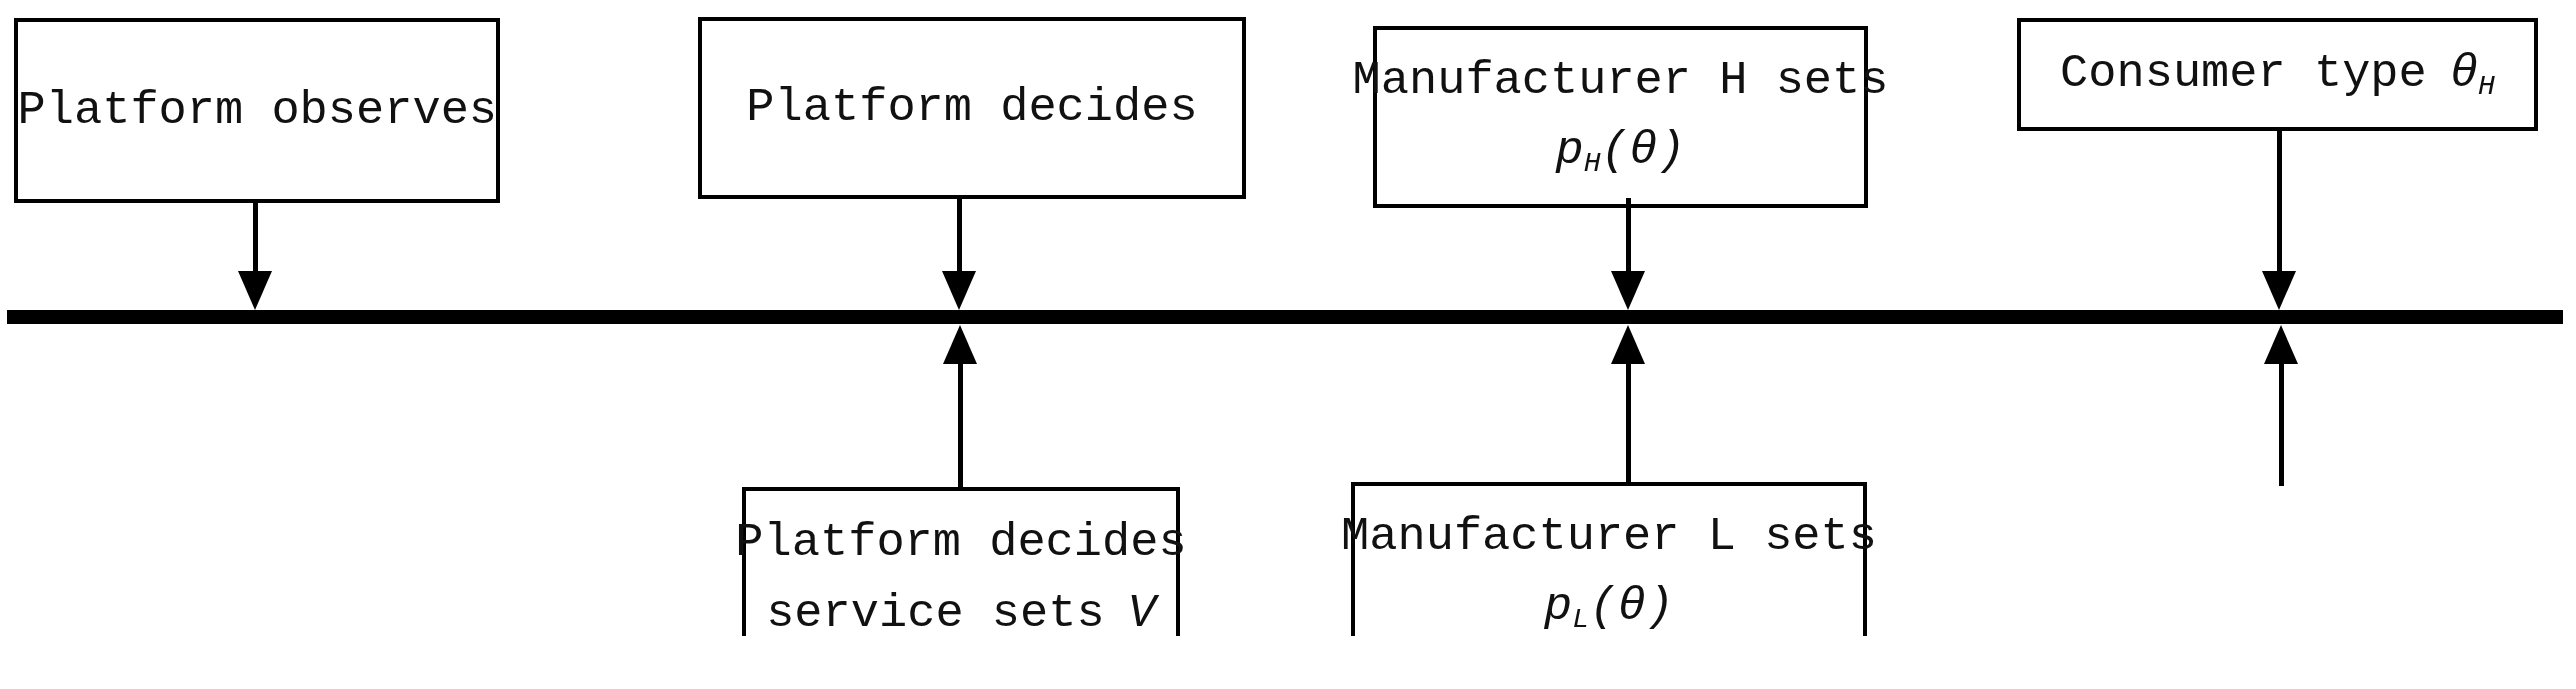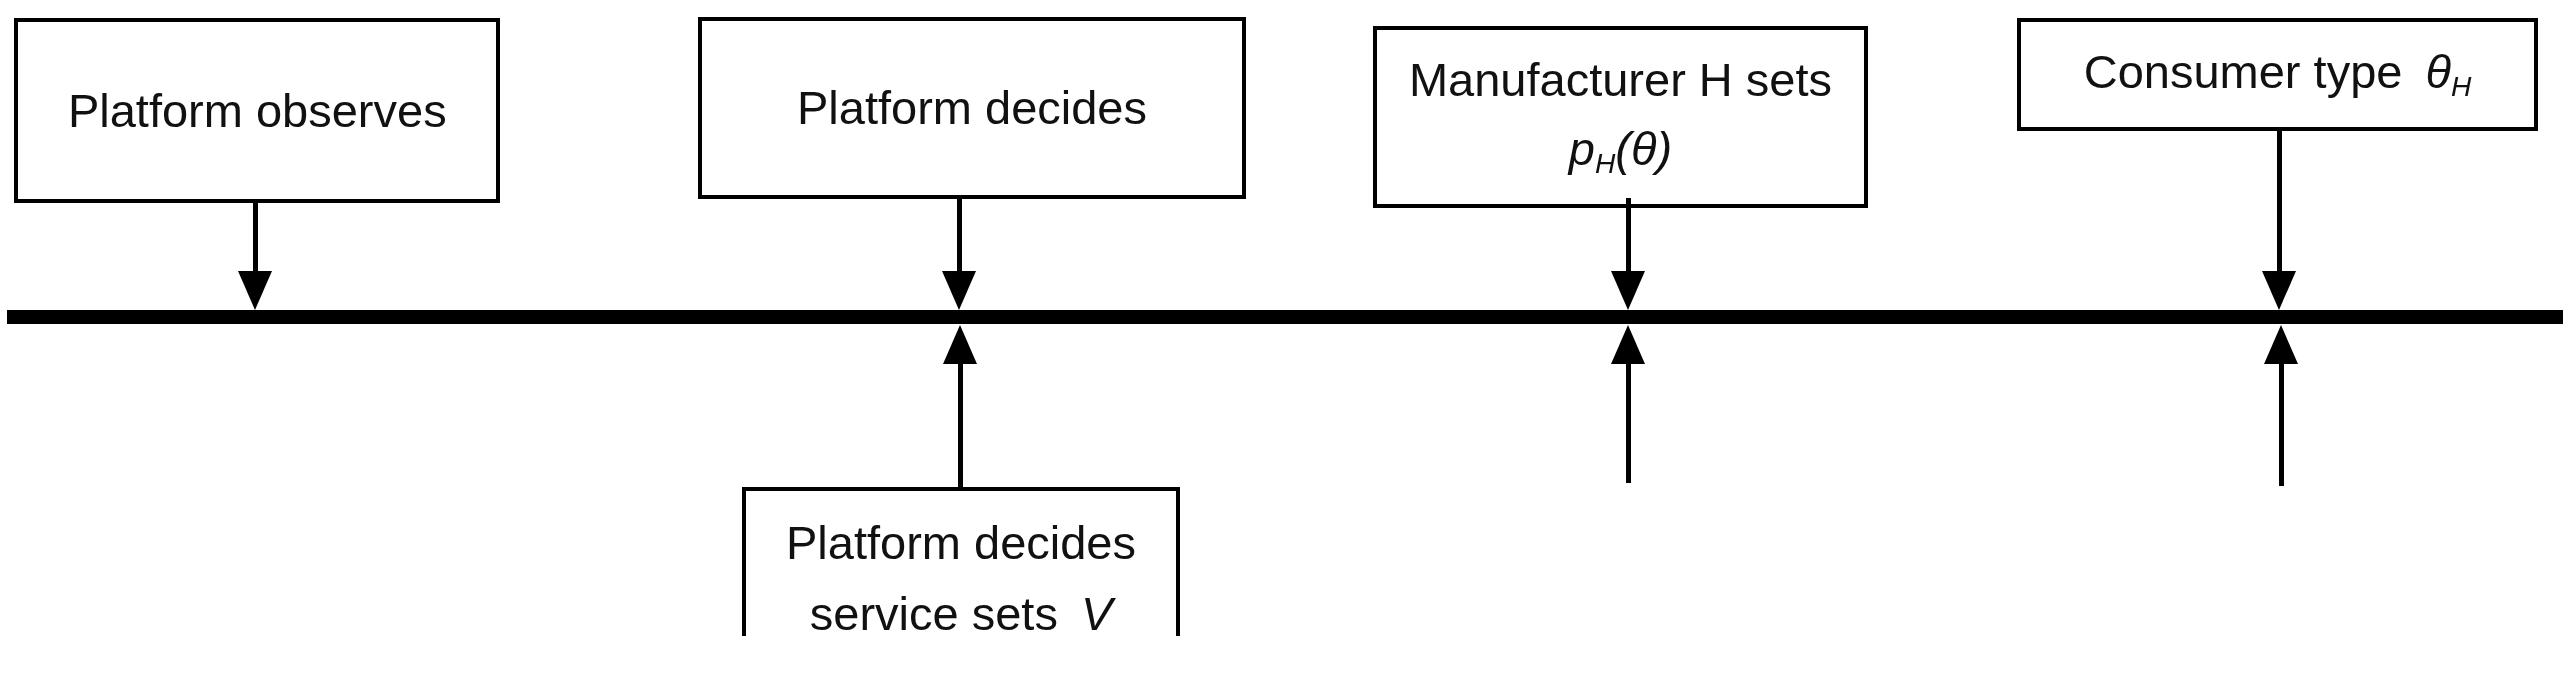--- a/index.html
+++ b/index.html
@@ -5,21 +5,21 @@
   html, body {
     margin: 0;
     padding: 0;
     background: #ffffff;
   }
   .canvas {
     position: relative;
     width: 2576px;
     height: 636px;
     background: #ffffff;
-    font-family: Liberation Sans, sans-serif;
+    font-family: Liberation Mono, monospace;
     color: #111111;
     overflow: hidden;
   }
   .node {
     position: absolute;
     border: 4.5px solid #000000;
     background: #ffffff;
     box-sizing: border-box;
     display: flex;
     flex-direction: column;
@@ -101,20 +101,26 @@
     </div>
   </div>
 
   <div class="node" style="left:742px; top:487px; width:438px; height:183px;">
     <div class="tline">Platform decides</div>
     <div class="tline">
       <span>service sets</span><span class="mgap"></span><span class="mi">V</span>
     </div>
   </div>
 
+  <div class="node" style="left:1351px; top:482px; width:516px; height:182px;">
+    <div class="tline">Manufacturer L sets</div>
+    <div class="tline">
+      <span class="mi">p</span><span class="msub">L</span><span class="mi">(θ)</span>
+    </div>
+  </div>
 
 
   <div class="timeline" style="left:7.2px; top:310px; width:2556px; height:14.3px;"></div>
 
   <div class="stem" style="left:253px; top:201px; height:75px;"></div>
   <div class="head-down" style="left:238px; top:271px;"></div>
 
   <div class="stem" style="left:957px; top:198px; height:79px;"></div>
   <div class="head-down" style="left:942px; top:271px;"></div>
 

